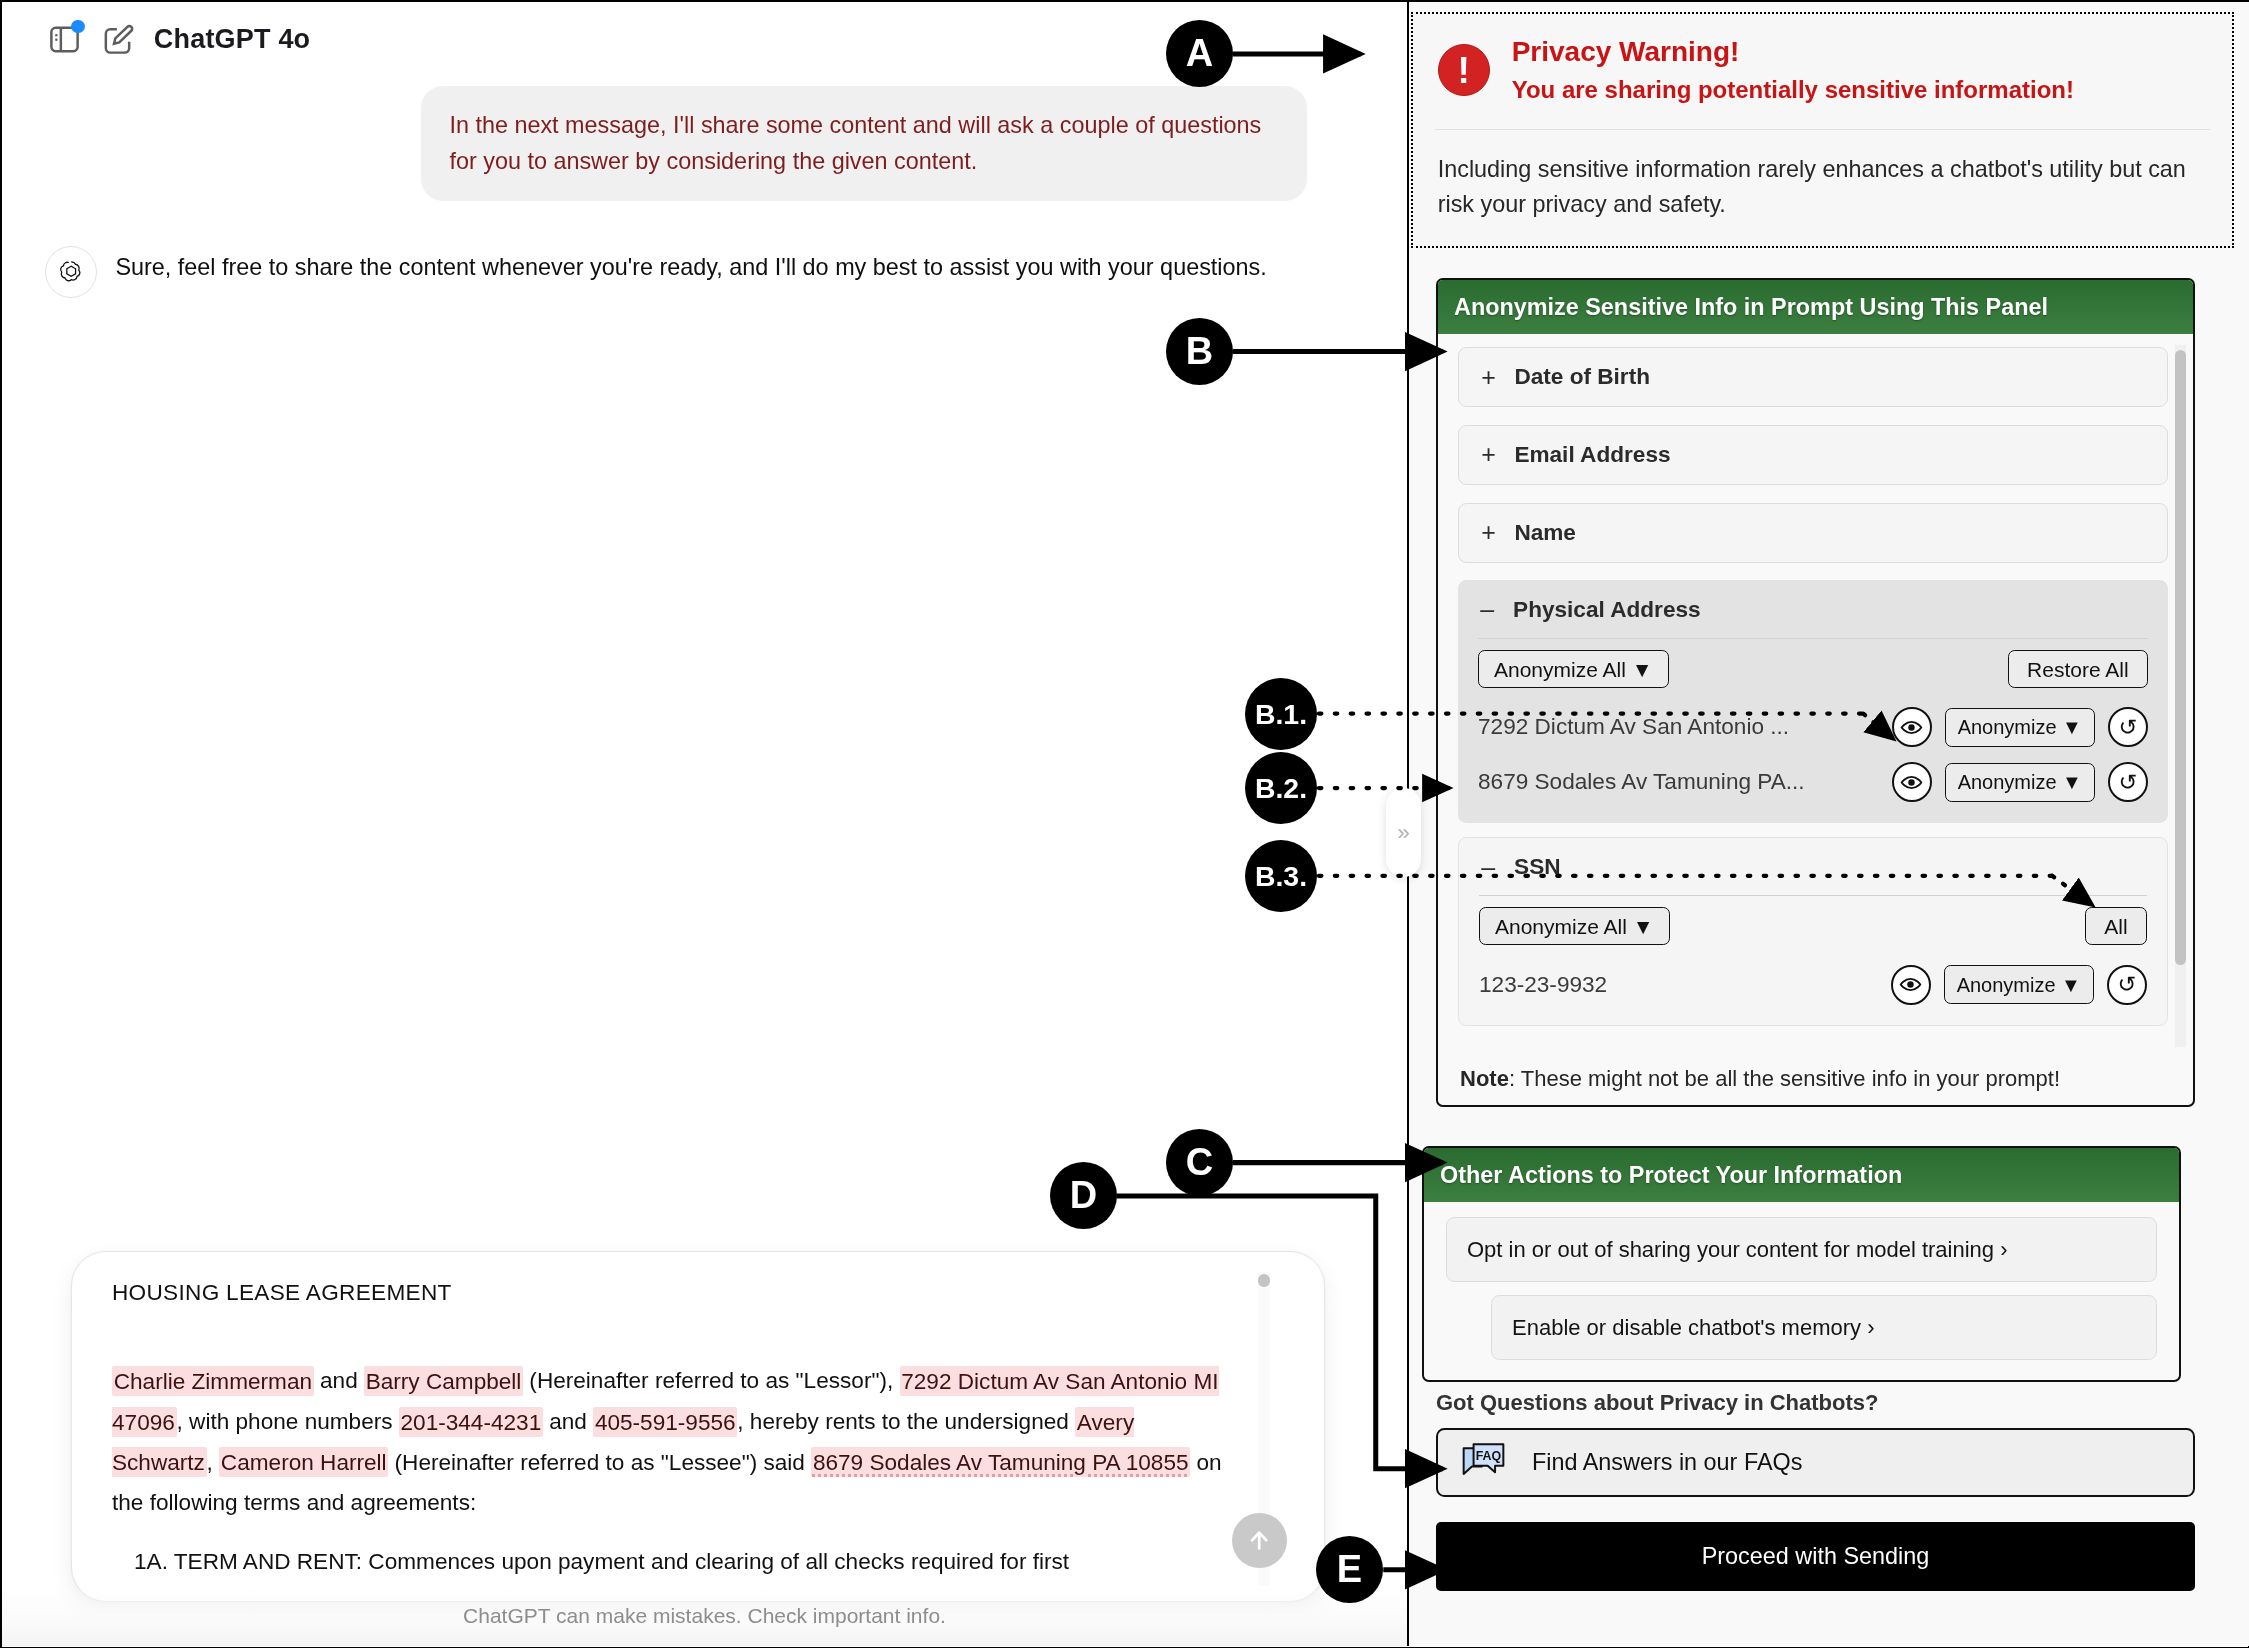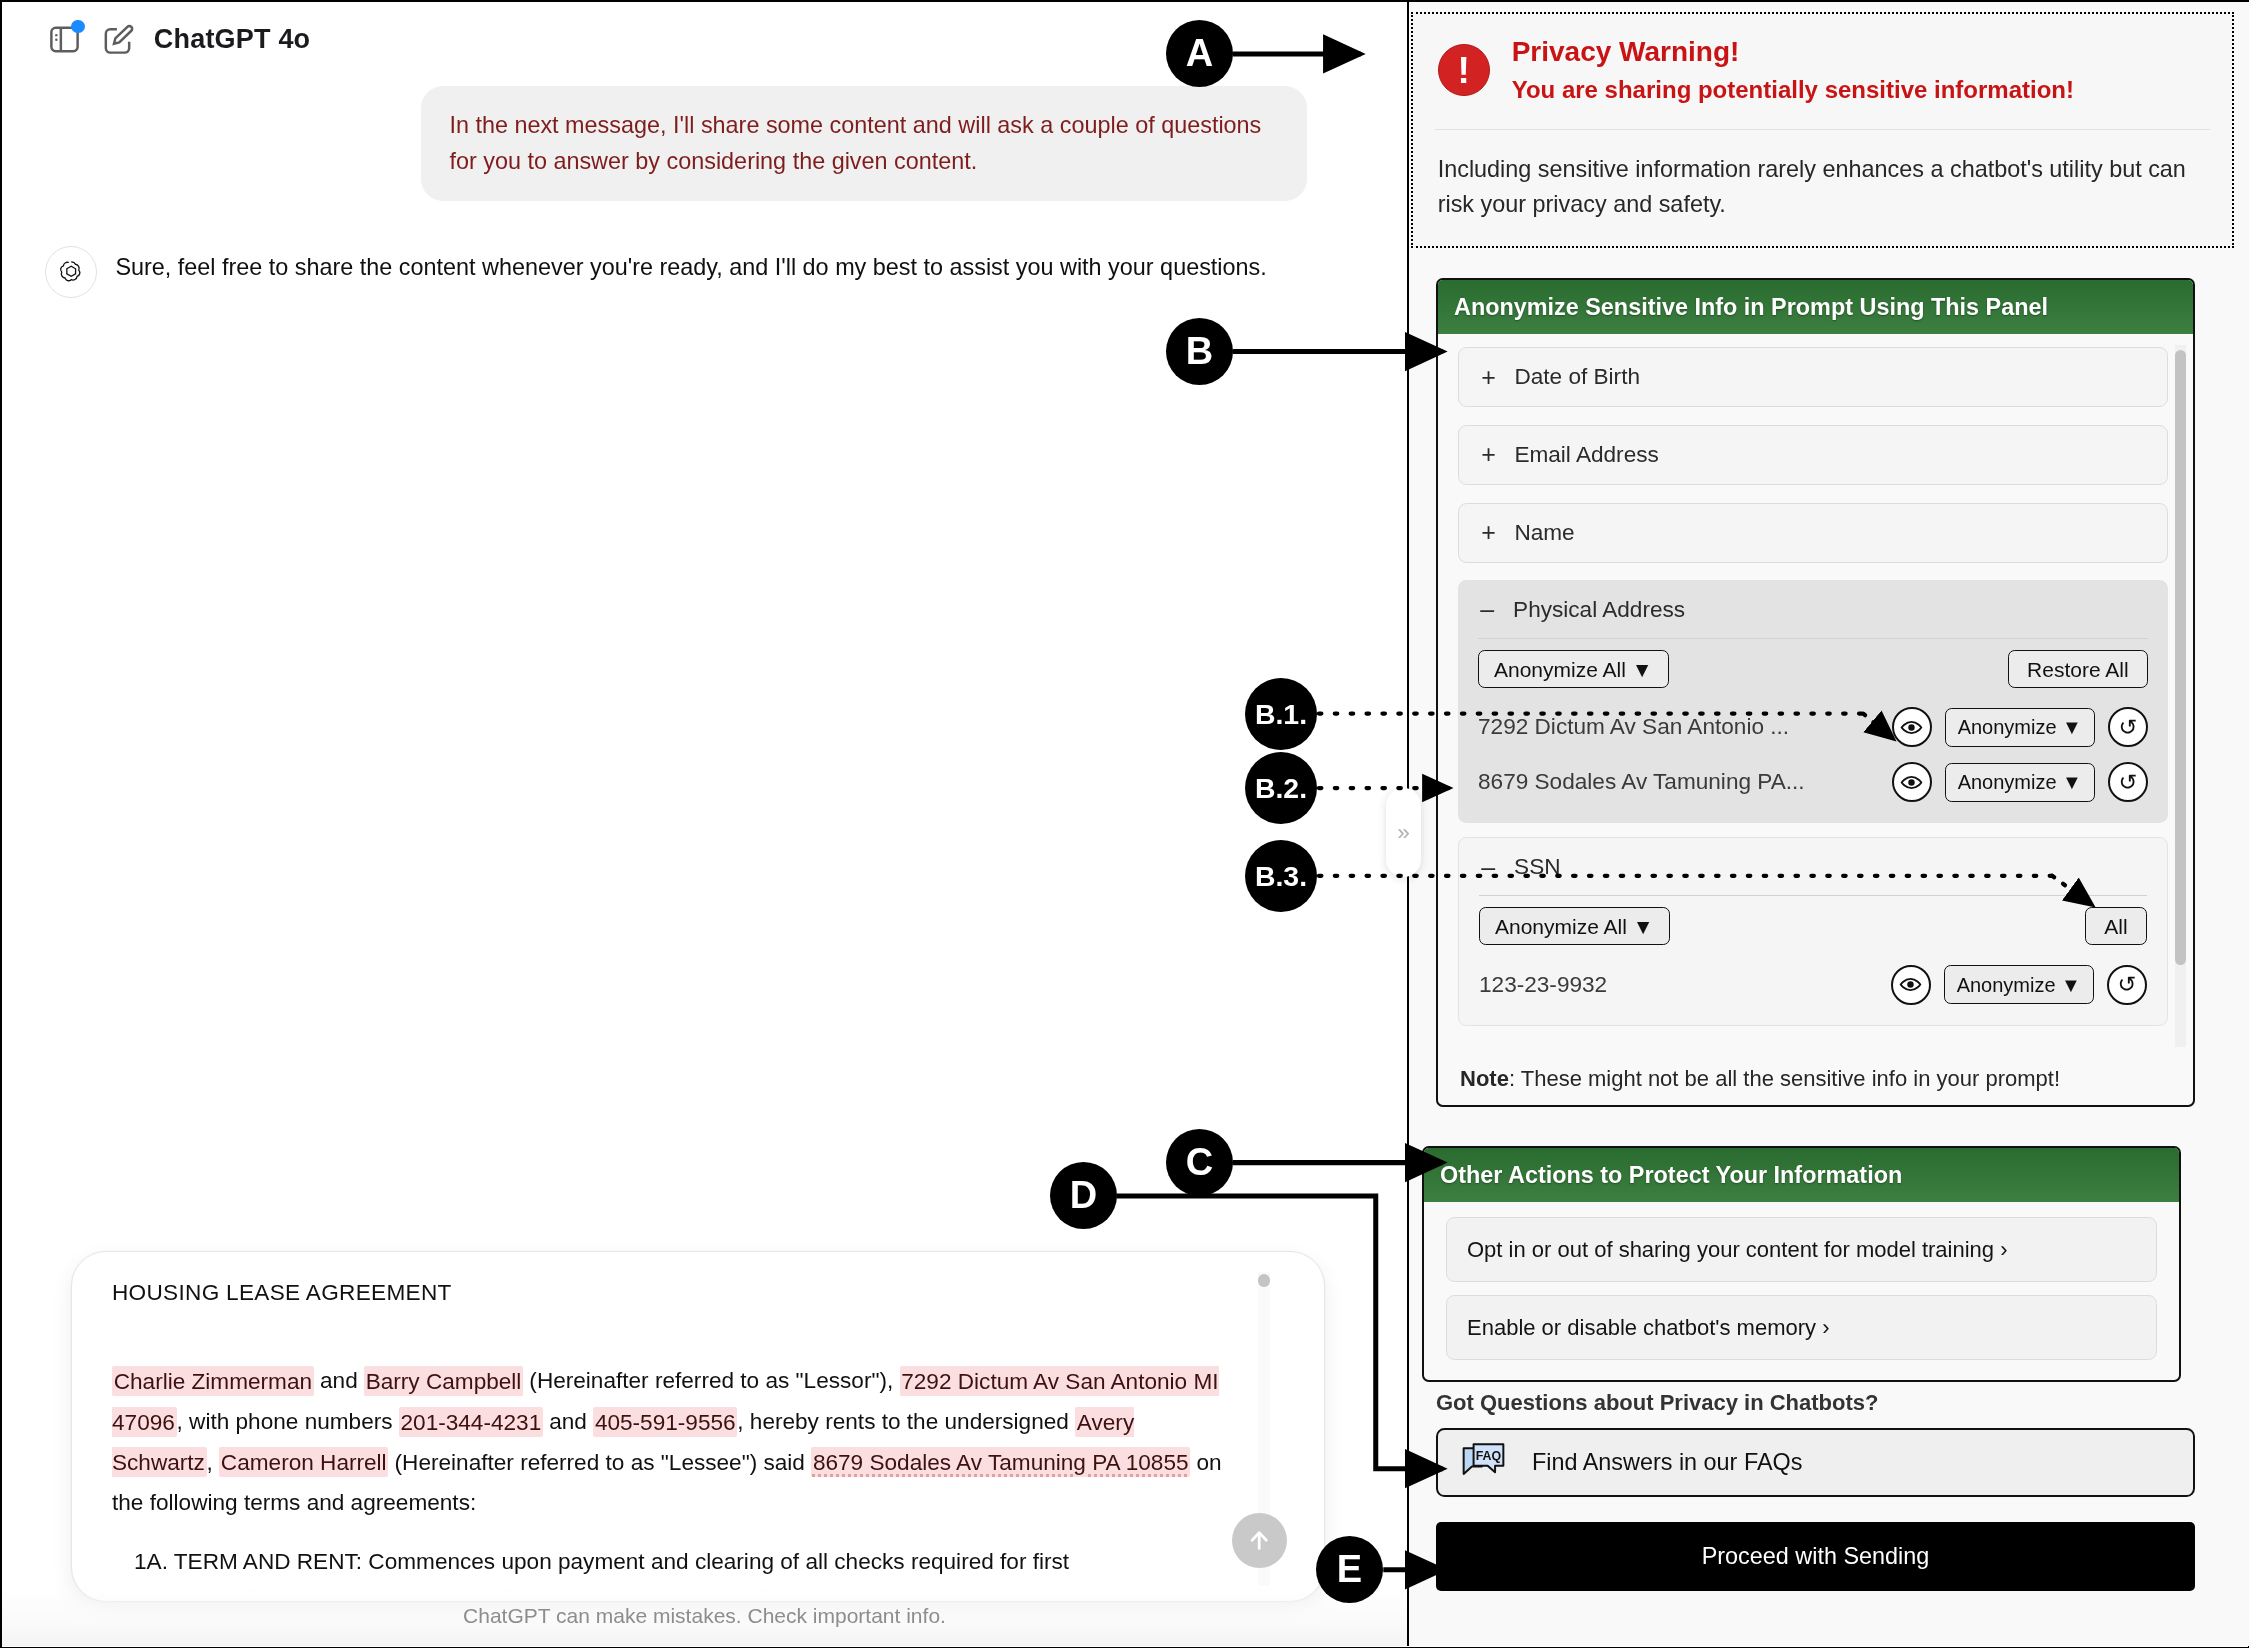--- a/index.html
+++ b/index.html
@@ -130,21 +130,21 @@
     color: #fff; font-size: 23.4px; font-weight: 700;
     text-shadow: 0 0.8px 1.7px rgba(0,0,0,0.35);
   }
   #anon-scroll { position: relative; padding: 13.4px 25px 0 20px; height: 776px; }
   .collapsed-sec {
     height: 60px; border: 0.8px solid #dcdcdc; border-radius: 8.4px;
     background: #f5f5f5; display: flex; align-items: center; gap: 18.4px;
     padding-left: 22px; margin-bottom: 17.6px;
   }
   .sec-sign { font-size: 25px; color: #2b2b2b; width: 15px; text-align: center; }
-  .sec-label { font-size: 22.6px; font-weight: 400; color: #2b2b2b; }
+  .sec-label { font-size: 22.6px; font-weight: 700; color: #2b2b2b; }
   .expanded-sec { border-radius: 8.4px; padding: 15px 20px 13.4px 20px; margin-bottom: 13.4px; }
   .expanded-sec.shaded { background: #e3e3e3; }
   .expanded-sec.plain { background: #f5f5f5; border: 0.8px solid #e2e2e2; }
   .exp-head { display: flex; align-items: center; gap: 18.4px; padding-left: 1.7px; }
   .exp-rule { height: 0.8px; background: #d2d2d2; margin: 13.4px 0 11.7px 0; }
   .bulk-row { display: flex; justify-content: space-between; align-items: center; margin-bottom: 11.7px; }
   .btn {
     border: 1.7px solid #111; border-radius: 6.7px; background: #ececec;
     font-size: 21px; color: #111; padding: 7.5px 15px; line-height: 1;
   }
@@ -174,21 +174,21 @@
   #other-card {
     position: absolute; left: 13px; top: 1144px; width: 759px;
     background: #f9f9f9; border: 2.5px solid #111; border-radius: 6.7px; overflow: hidden;
   }
   #other-body { padding: 15px 22px 20px 22px; }
   .link-row {
     height: 65px; border: 0.8px solid #dcdcdc; border-radius: 8.4px; background: #f2f2f2;
     display: flex; align-items: center; padding-left: 20px; font-size: 22px; color: #141414;
     margin-bottom: 13.4px;
   }
-  .link-row:last-child { margin-bottom: 0; }
+  .link-row:last-child { margin-bottom: 0; margin-left: 45px; }
 
   #faq-question {
     position: absolute; left: 27px; top: 1388px;
     font-size: 22px; font-weight: 700; color: #333;
   }
   #faq-btn {
     position: absolute; left: 27px; top: 1426px; width: 759px; height: 69px;
     border: 2.5px solid #111; border-radius: 8.4px; background: #efefef;
     display: flex; align-items: center; gap: 25px; padding-left: 22px;
   }

